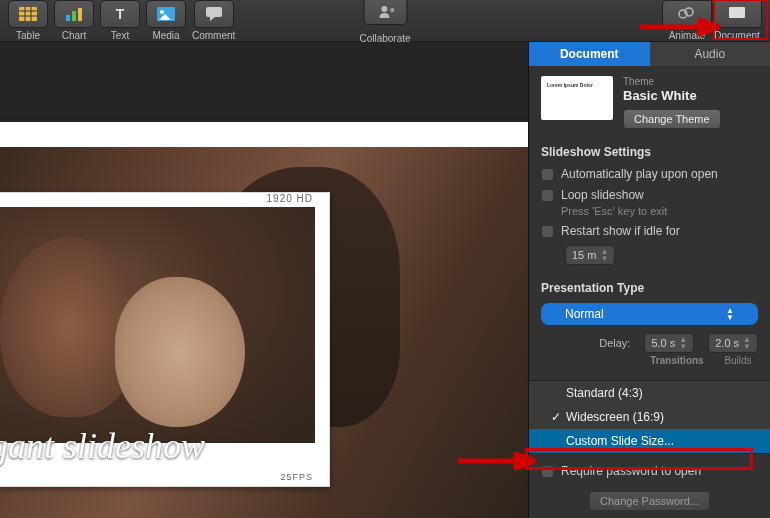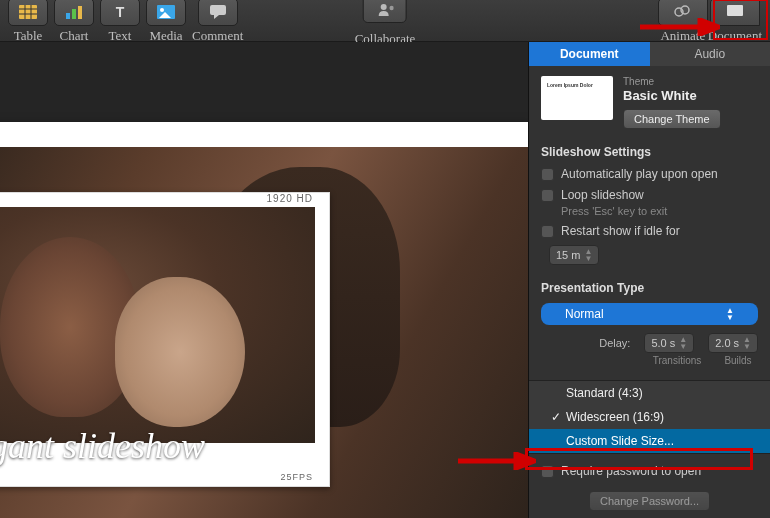--- a/index.html
+++ b/index.html
@@ -3,21 +3,21 @@
 <meta charset="utf-8">
 <style>
   * { box-sizing: border-box; margin: 0; padding: 0; font-family: -apple-system, "Helvetica Neue", Arial, sans-serif; }
   body { width: 770px; height: 518px; background: #2e2e2e; overflow: hidden; position: relative; }
 
   
   .toolbar { height: 42px; background: linear-gradient(#3d3d3d,#303030); display: flex; align-items:center; padding: 0 8px; border-bottom:1px solid #1a1a1a; position:relative; }
   .tb-group { display:flex; gap:6px; }
   .tb-btn { width:40px; height:28px; background: linear-gradient(#585858,#484848); border:1px solid #222; border-radius:5px; display:flex; flex-direction:column; align-items:center; justify-content:center; cursor:pointer; }
   .tb-wrap { display:flex; flex-direction:column; align-items:center; gap:2px; }
-  .tb-label { color:#bfbfbf; font-size:13px;font-family:Liberation Serif, serif; }
+  .tb-label { color:#bfbfbf; font-size:10px; }
   .tb-icon { width:18px; height:14px; display:flex; align-items:center; justify-content:center; }
   .collab { position:absolute; left:50%; transform:translateX(-50%); display:flex; flex-direction:column; align-items:center; gap:8px; }
   .right-group { margin-left:auto; display:flex; gap:0; }
   .right-wrap { display:flex; flex-direction:column; align-items:center; gap:2px; }
   .right-btn { width:50px; height:28px; background: linear-gradient(#585858,#484848); border:1px solid #222; display:flex; align-items:center; justify-content:center; }
   .right-btn:first-child{border-radius:5px 0 0 5px;}
   .right-btn:nth-child(2){border-left:none;border-right:none;}
   .right-btn:last-child{border-radius:0 5px 5px 0;}
 
   
@@ -204,21 +204,21 @@
       </div>
     <div class="chk-row">
         <div class="chk"></div>
         <span class="chk-lbl">Loop slideshow</span>
       </div>
     <div class="sub">Press 'Esc' key to exit</div>
     <div class="chk-row">
         <div class="chk"></div>
         <span class="chk-lbl">Restart show if idle for</span>
       </div>
-    <div style="margin-left:8px;"><span class="stepper">
+    <div style="margin-left:24px;"><span class="stepper">
           <span>15 m</span>
           <span class="arrows">▲<br>▼</span>
         </span></div>
 
     <div class="sec-title">Presentation Type</div>
     <div class="select">
         <span>Normal</span>
         <span class="arrows">▲<br>▼</span>
       </div>
     <div class="delay-row">
@@ -227,21 +227,21 @@
           <span>5.0 s</span>
           <span class="arrows">▲<br>▼</span>
         </span>
       <span class="stepper">
           <span>2.0 s</span>
           <span class="arrows">▲<br>▼</span>
         </span>
     </div>
     <div class="delay-row" style="margin-top:2px;">
       <span class="sub2" style="width:34px;"></span>
-      <span class="sub2" style="width:54px;text-align:center;">Transitions</span>
+      <span class="sub2" style="width:54px;text-align:center;font-weight:bold;">Transitions</span>
       <span class="sub2" style="width:40px;text-align:center;">Builds</span>
     </div>
 
     <div style="height:14px;"></div>
     <div class="size-list">
       <div class="size-item">
           <span class="check"></span>
           <span>Standard (4:3)</span>
         </div>
       <div class="size-item">

